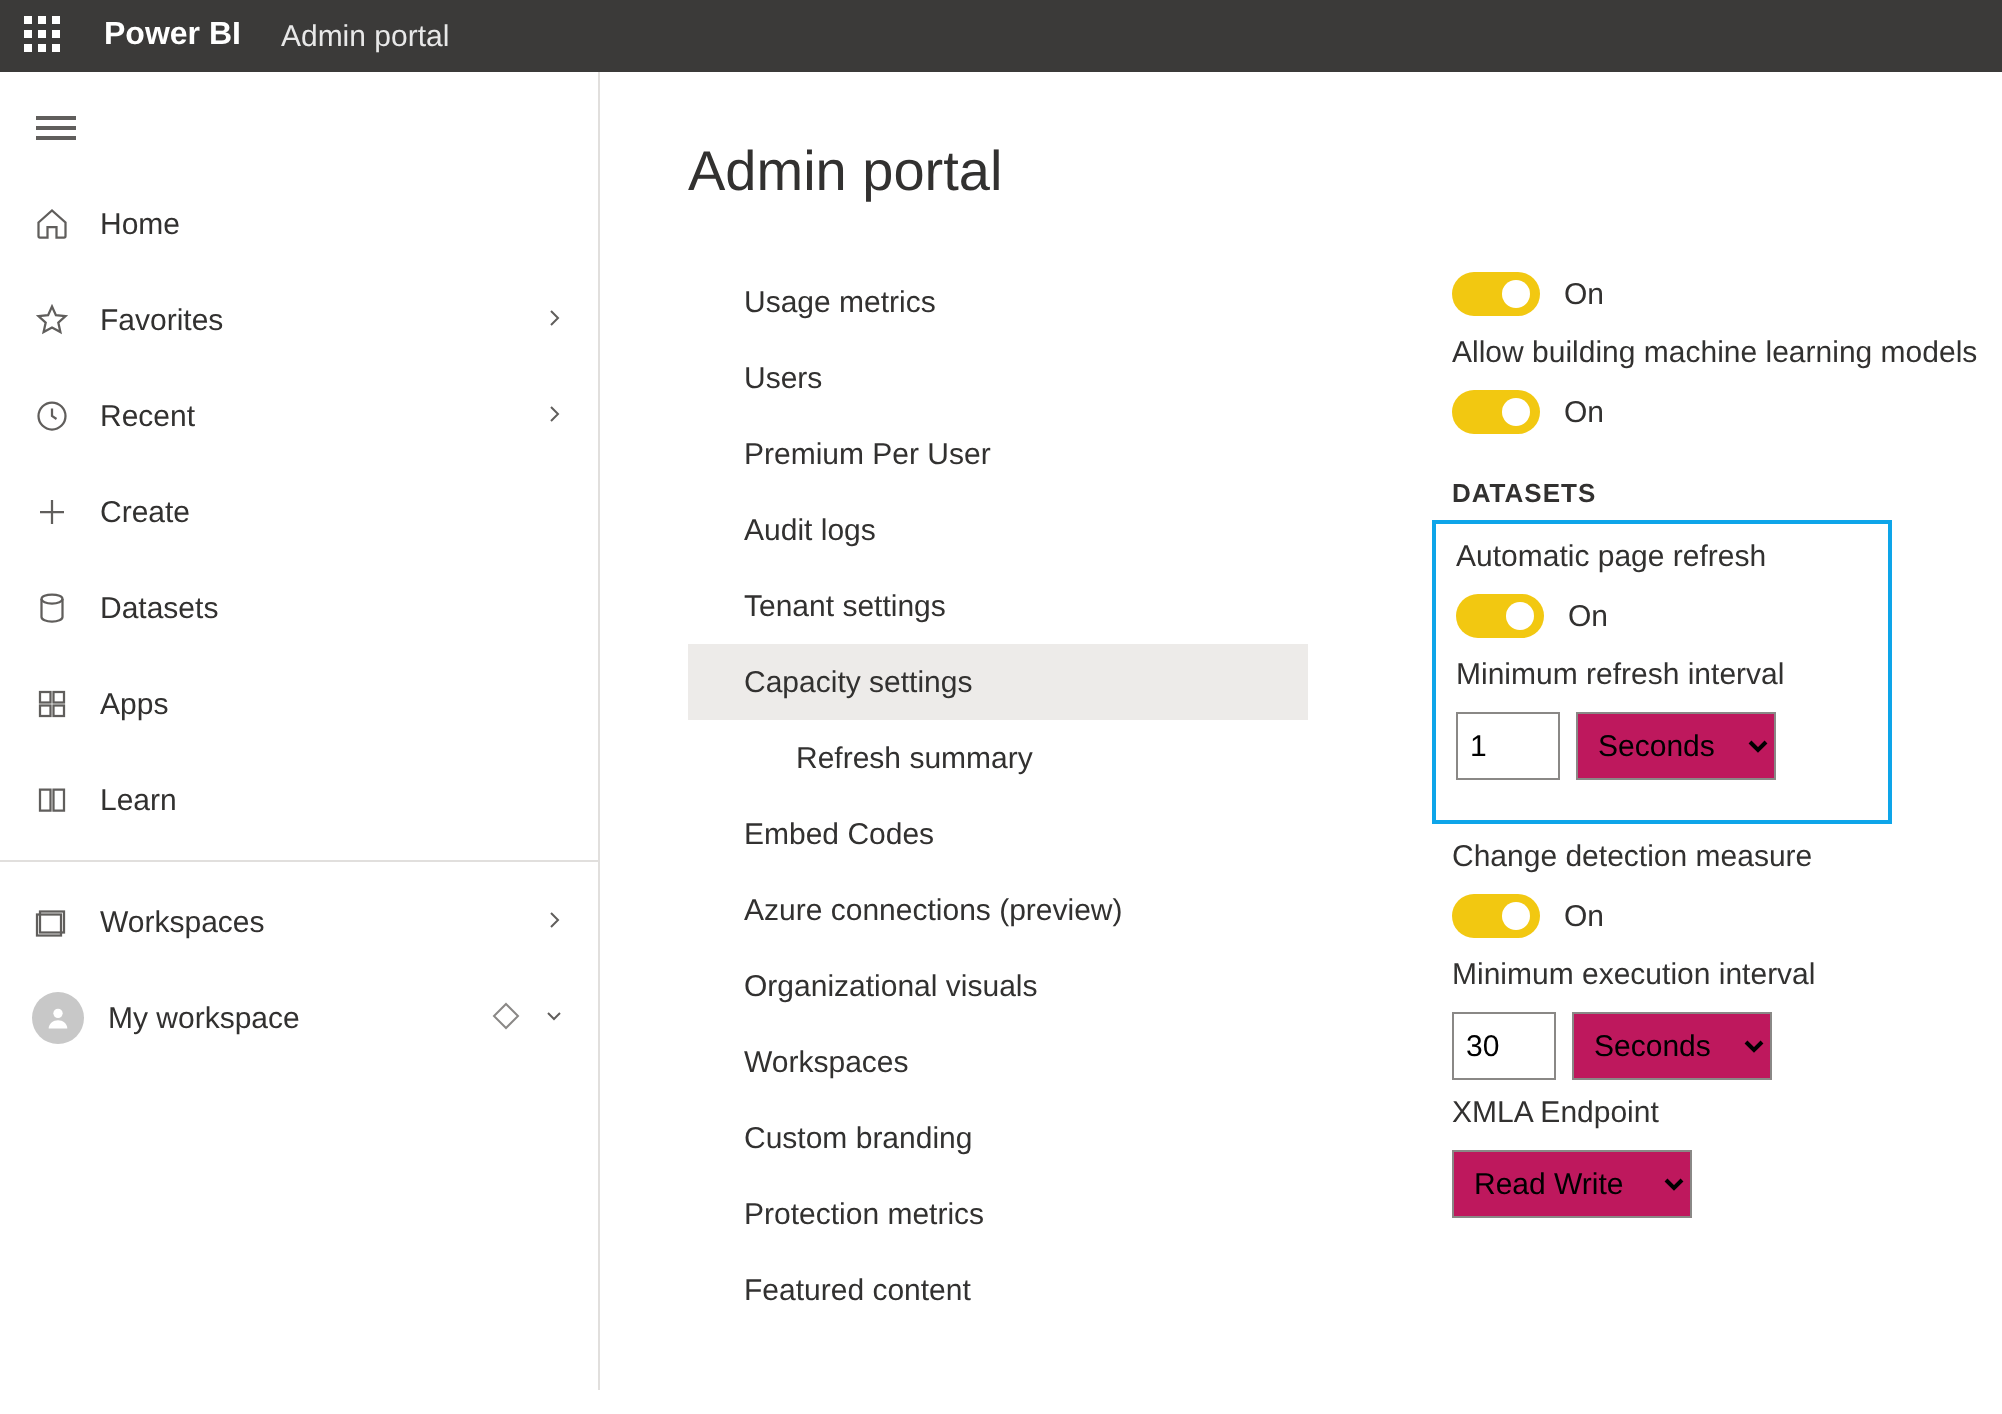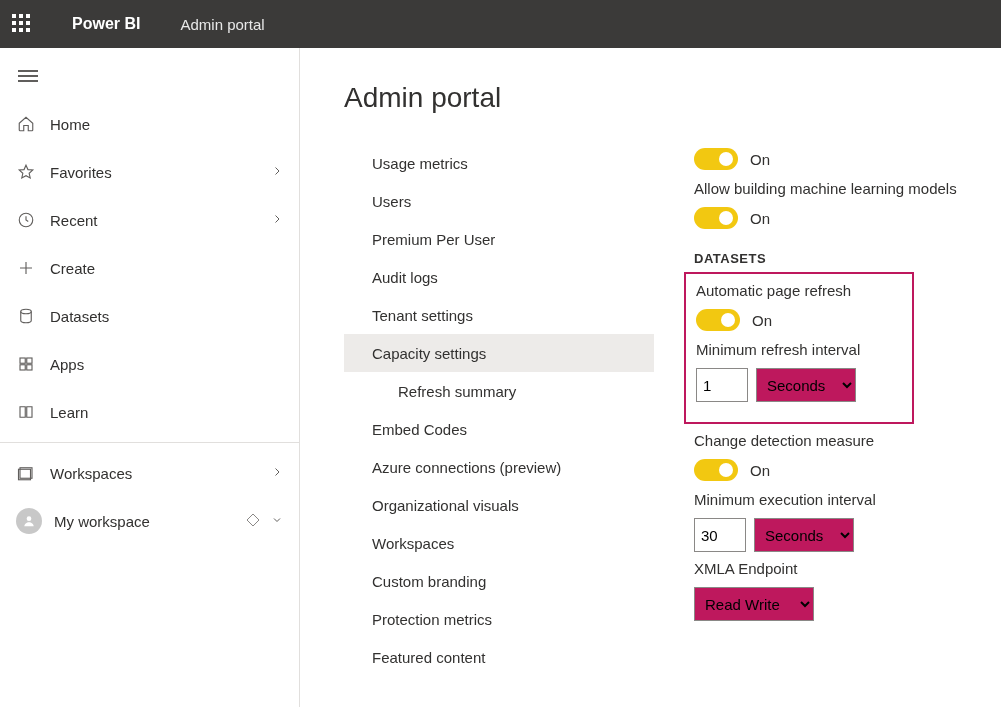--- a/index.html
+++ b/index.html
@@ -7,27 +7,26 @@
     margin: 0;
     font-family: "Segoe UI", -apple-system, BlinkMacSystemFont, sans-serif;
     font-size: 14px;
     color: #323130;
     background: #fff;
     width: 1001px;
     height: 707px;
     overflow: hidden;
   }
   .topbar {
-    height: 48px;
+    height: 36px;
     background: #3b3a39;
     color: #fff;
     display: flex;
     align-items: center;
     padding: 0 12px;
-    gap: 20px;
   }
   .topbar .waffle {
     width: 20px; height: 20px;
     display: grid;
     grid-template-columns: repeat(3, 4px);
     grid-template-rows: repeat(3, 4px);
     gap: 3px;
     margin-right: 20px;
     cursor: pointer;
   }
@@ -107,21 +106,21 @@
   }
   .toggle-label { font-size: 15px; text-align: center; }
   .setting-label { font-size: 15px; margin: 6px 0 10px 0; }
 
   .section-header {
     font-size: 13px; font-weight: 700; letter-spacing: 0.5px;
     margin: 22px 0 6px 0;
   }
 
   .highlight-box {
-    border: 2px solid #be185d;
+    border: 2px solid #0ea5e9;
     padding: 8px 10px 12px 10px;
     margin: 4px 0 8px -10px;
     width: 230px;
   }
 
   .input-row { display:flex; gap:8px; align-items:center; margin-bottom:8px;}
   input[type="text"].num {
     width: 52px; height: 34px; border: 1px solid #8a8886;
     font-size: 15px; padding: 4px 6px; font-family: inherit;
   }
@@ -275,21 +274,21 @@
         <svg viewBox="0 0 24 24">
             <path d="M6 9l6 6 6-6"></path>
           </svg>
       </span>
     </div>
   </div>
 
   <div class="main">
     <div style="display:flex; flex-direction:column;">
       <h1 class="page-title">Admin portal</h1>
-      <div style="display:flex;">
+      <div style="display:flex;gap:32px;">
         <div class="subnav">
           <div class="subnav-item">Usage metrics</div>
           <div class="subnav-item">Users</div>
           <div class="subnav-item">Premium Per User</div>
           <div class="subnav-item">Audit logs</div>
           <div class="subnav-item">Tenant settings</div>
           <div class="subnav-item selected">Capacity settings</div>
           <div class="subnav-item subnav-sub">Refresh summary</div>
           <div class="subnav-item">Embed Codes</div>
           <div class="subnav-item">Azure connections (preview)</div>

